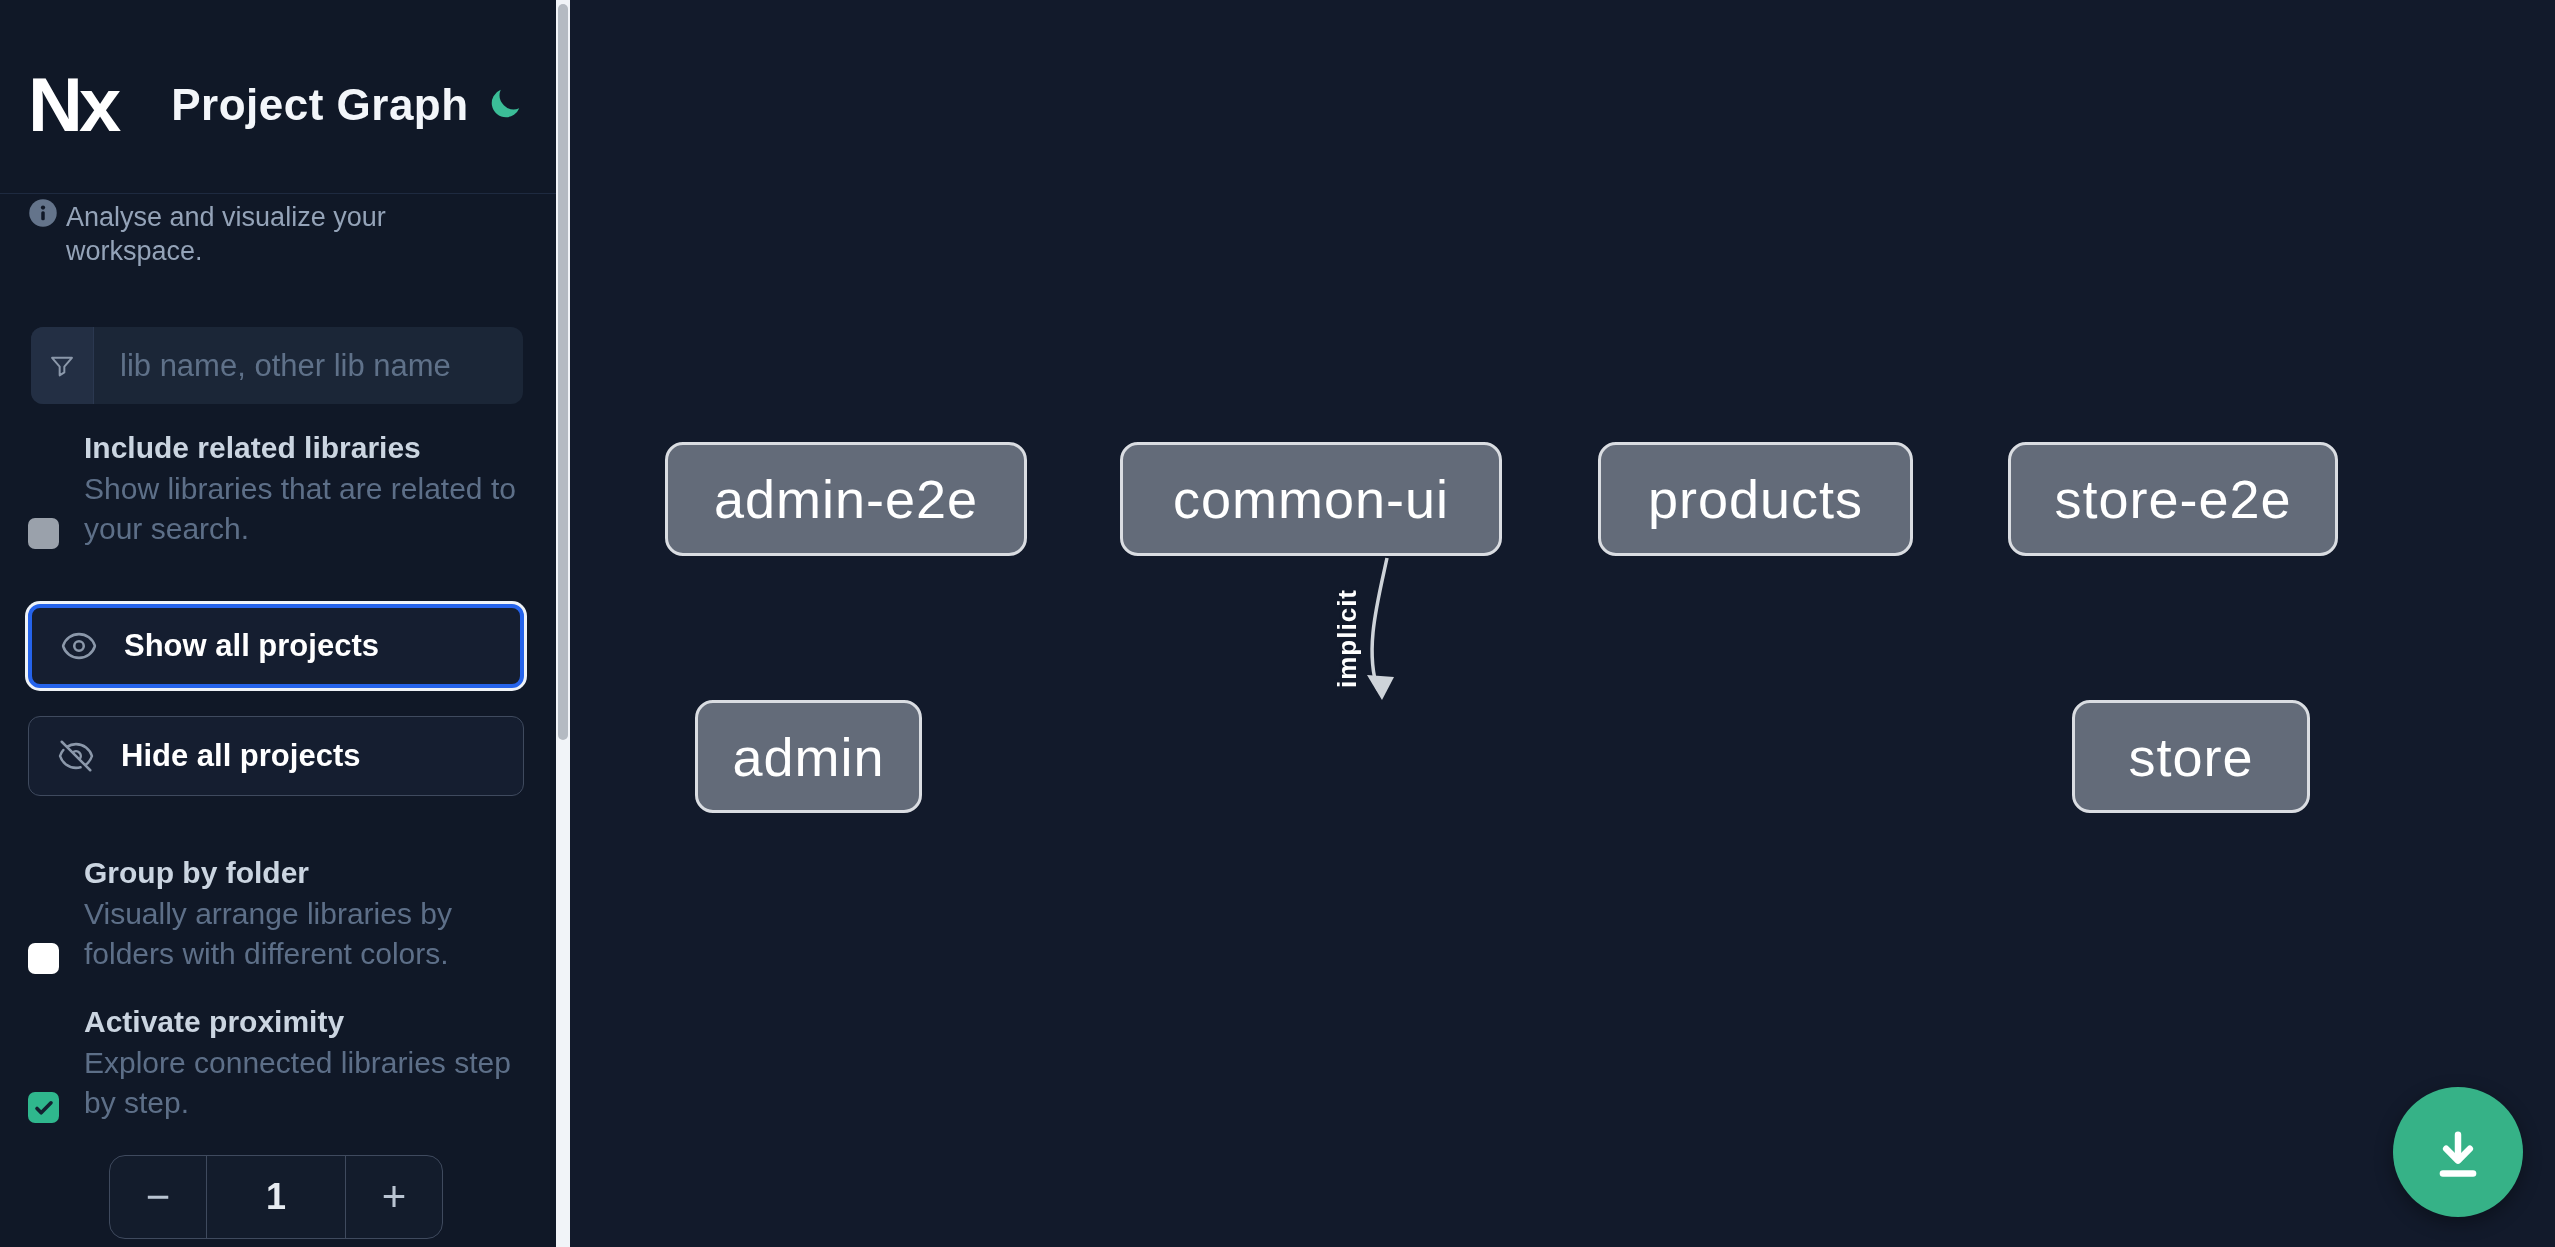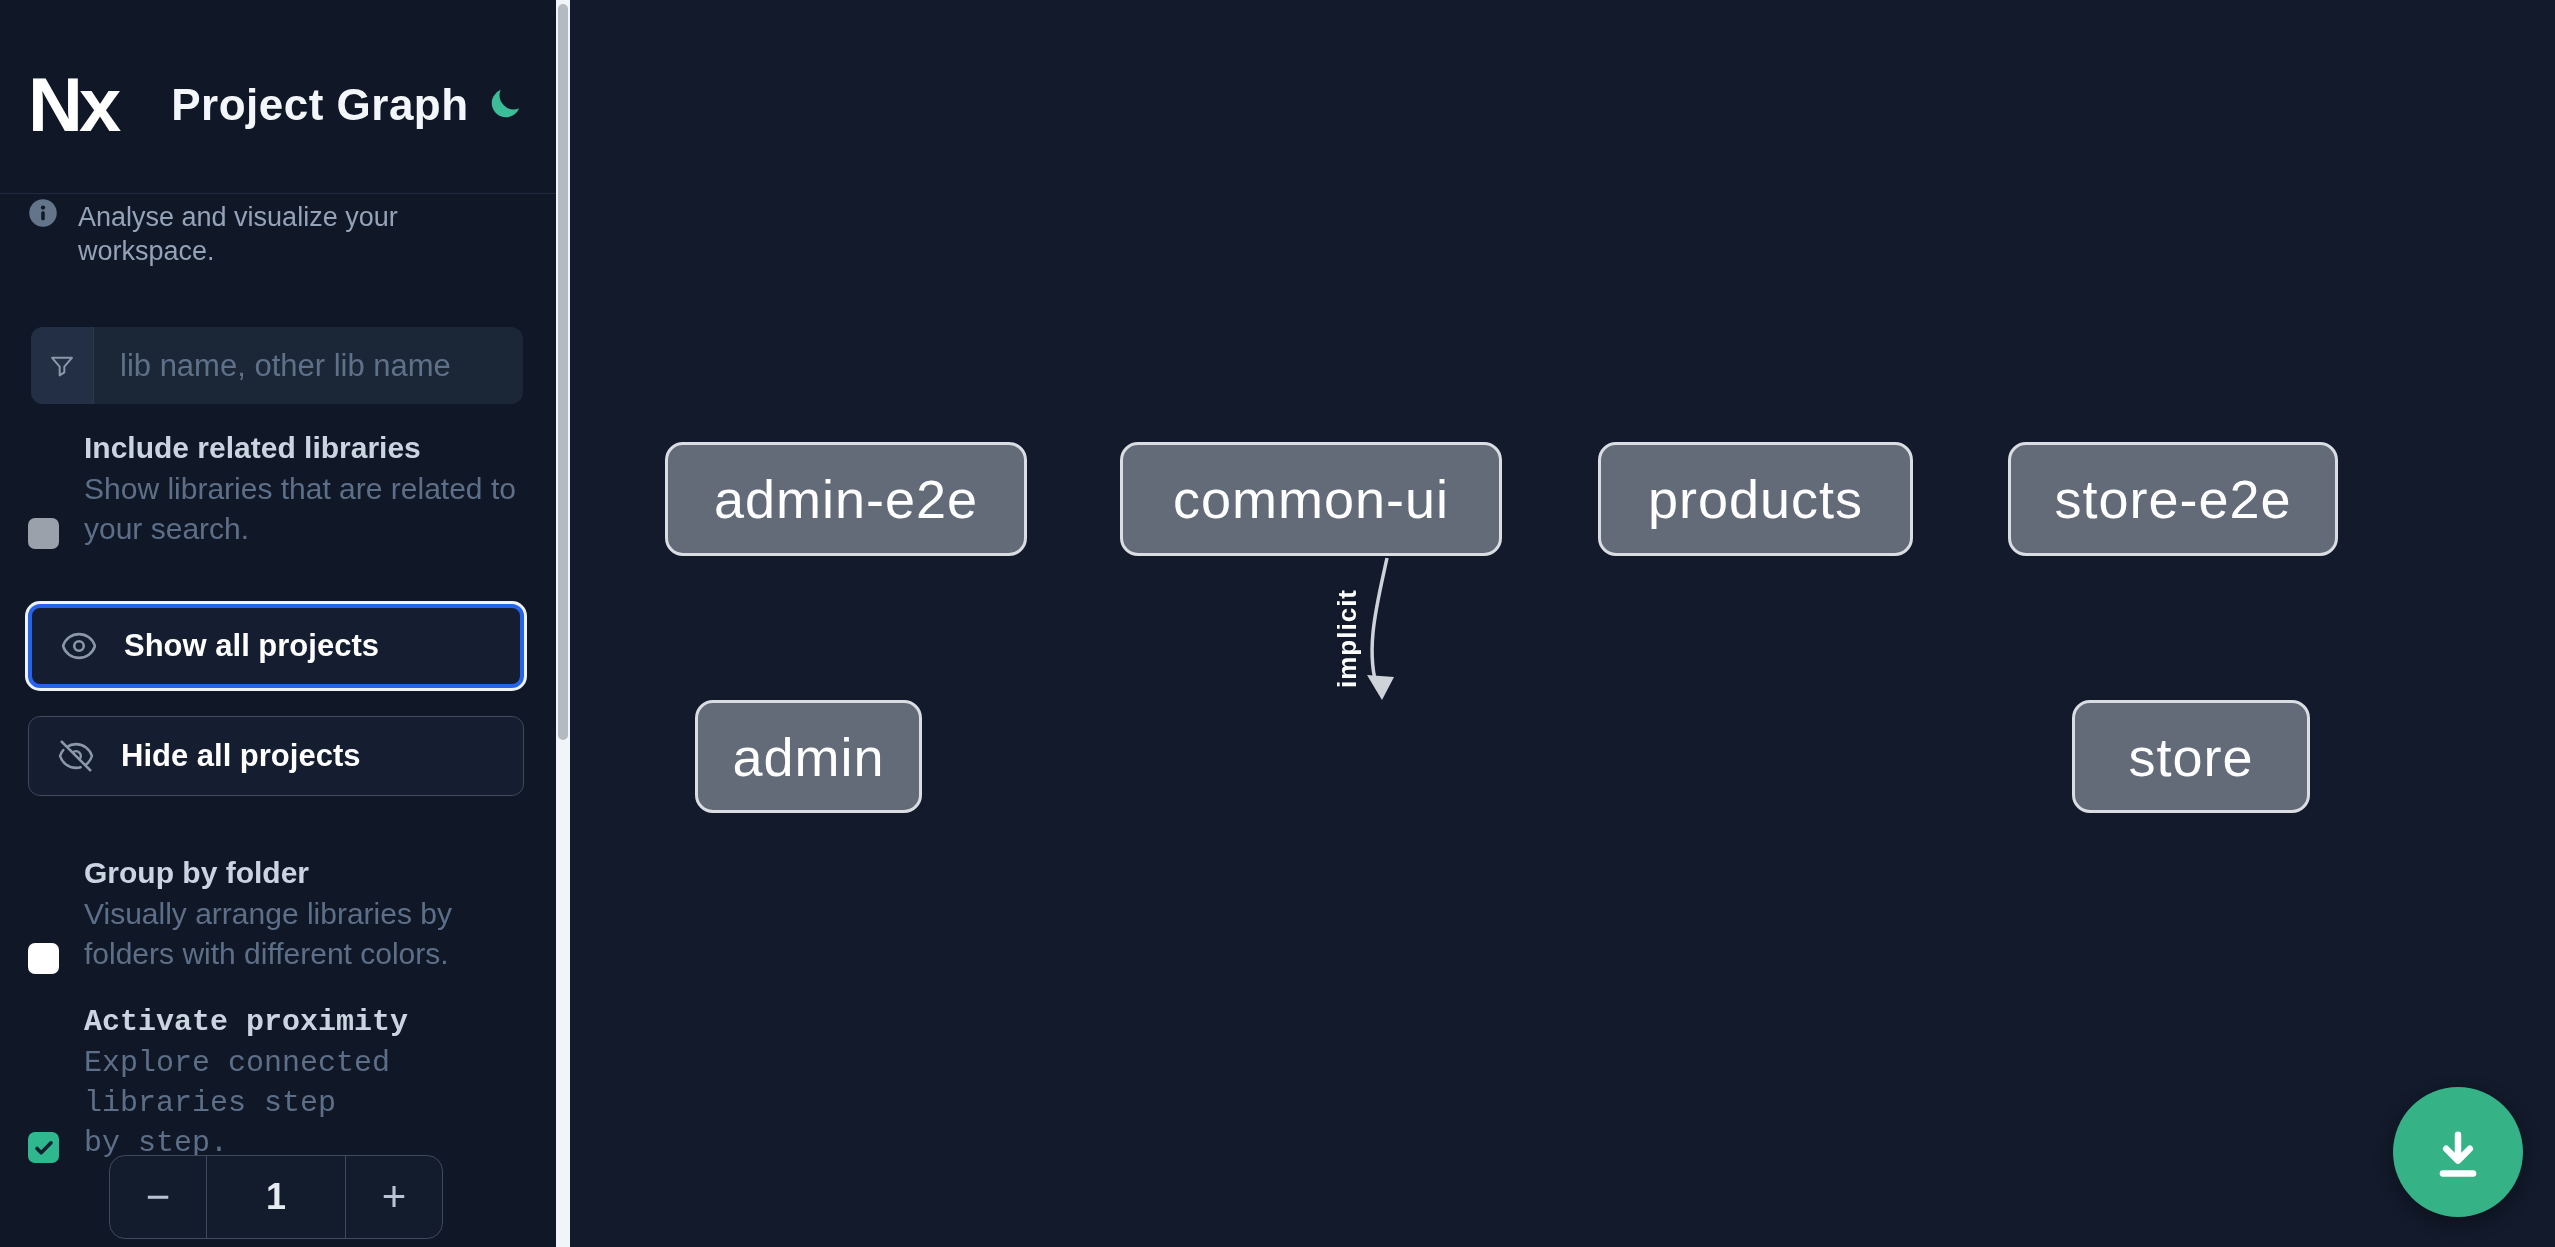--- a/index.html
+++ b/index.html
@@ -11,21 +11,21 @@
   }
   
   .sidebar{position:absolute;left:0;top:0;width:556px;height:1247px;background:#101827;}
   .sb-header{position:absolute;left:0;top:16px;width:556px;height:178px;border-bottom:1px solid #1e2a40;
     display:flex;align-items:center;padding:0 28px;box-sizing:border-box;}
   .logo-text{color:#ffffff;font-weight:800;font-size:76px;letter-spacing:-4px;line-height:1;}
   .app-title{color:#f3f6fa;font-size:44px;font-weight:700;margin-left:54px;letter-spacing:.5px;}
   .moon-btn{margin-left:auto;width:44px;height:44px;background:none;border:none;cursor:pointer;padding:0;}
   .moon-btn svg{width:38px;height:38px;}
 
-  .info-row{position:absolute;left:28px;top:198px;width:500px;display:flex;gap:20px;align-items:flex-start;}
+  .info-row{position:absolute;left:28px;top:198px;width:500px;display:flex;gap:8px;align-items:flex-start;}
   .info-row .txt{color:#94a3b8;font-size:27px;line-height:34px;padding-top:2px;}
   .info-ic{flex:none;width:30px;height:30px;}
 
   .search-box{position:absolute;left:31px;top:327px;width:492px;height:77px;background:#1b2637;
     border-radius:12px;display:flex;overflow:hidden;}
   .search-ic-cell{width:62px;flex:none;background:#232f44;border-right:1px solid #2b3850;
     display:flex;align-items:center;justify-content:center;}
   .search-box input{flex:1;background:transparent;border:none;outline:none;color:#fdba74;
     font-size:31px;padding:4px 26px;font-family:"Liberation Sans", sans-serif;}
   .search-box input::placeholder{color:#5f7189;opacity:1;}
@@ -161,21 +161,21 @@
     <span class="cb white"></span>
     <div>
       <div class="tg-label">Group by folder</div>
       <div class="tg-desc">
         <span>Visually arrange libraries by</span>
         <span>folders with different colors.</span>
       </div>
     </div>
   </div>
 
-  <div class="toggle" style="top:1001px;font-family:Liberation Mono, monospace;">
+  <div class="toggle" style="top:1001px;">
     <span class="cb green">
       <svg viewBox="0 0 24 24" fill="none" stroke="#132030" stroke-width="3.6" stroke-linecap="round" stroke-linejoin="round">
         <path d="M5 12.5l4.2 4.3L19 6.8"></path>
       </svg>
     </span>
     <div>
       <div class="tg-label">Activate proximity</div>
       <div class="tg-desc">
         <span>Explore connected libraries step</span>
         <span>by step.</span>

